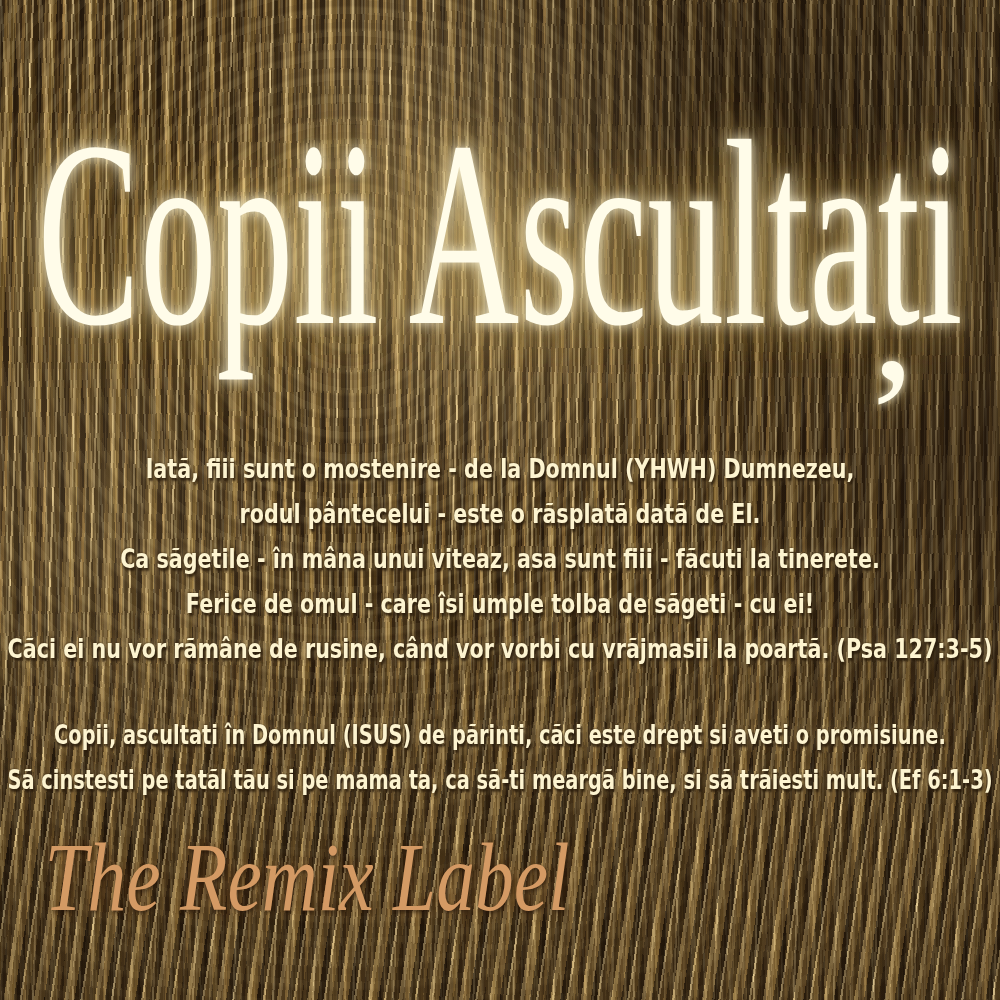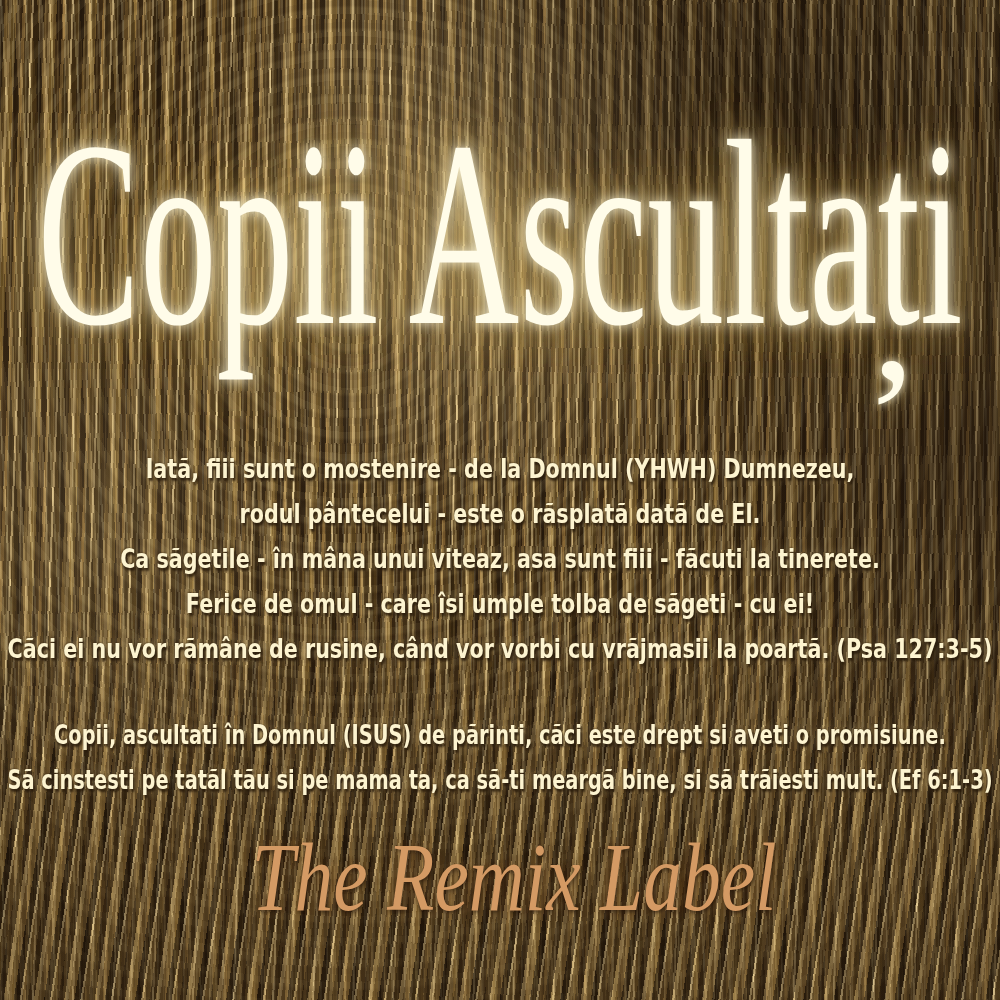--- a/index.html
+++ b/index.html
@@ -81,21 +81,21 @@
     display:inline-block;white-space:nowrap;
     font-family:"DejaVu Sans",sans-serif;font-weight:bold;
     font-size:27px;line-height:45px;
     color:#fdf4d0;
     text-shadow:
       2px 3px 3px rgba(39,25,9,0.95),
       -1px -1px 2px rgba(60,40,15,0.5),
       0 0 12px rgba(255,240,190,0.3);
   }
   
-  .footer-wrap{position:absolute;left:0;right:8px;top:828px;z-index:5;display:flex;justify-content:center;margin-left:36px;}
+  .footer-wrap{position:absolute;left:0;right:8px;top:828px;z-index:5;display:flex;margin-left:36px;}
   .footer{
     margin:0;white-space:nowrap;
     font-family:"Liberation Serif","DejaVu Serif",serif;font-style:italic;font-weight:normal;
     font-size:80px;line-height:1;
     transform-origin:50% 0;
     color:#d49a64;
     text-shadow:1px 2px 4px rgba(35,20,8,0.75), 0 0 14px rgba(120,70,30,0.4);
   }
 </style>
 </head>

